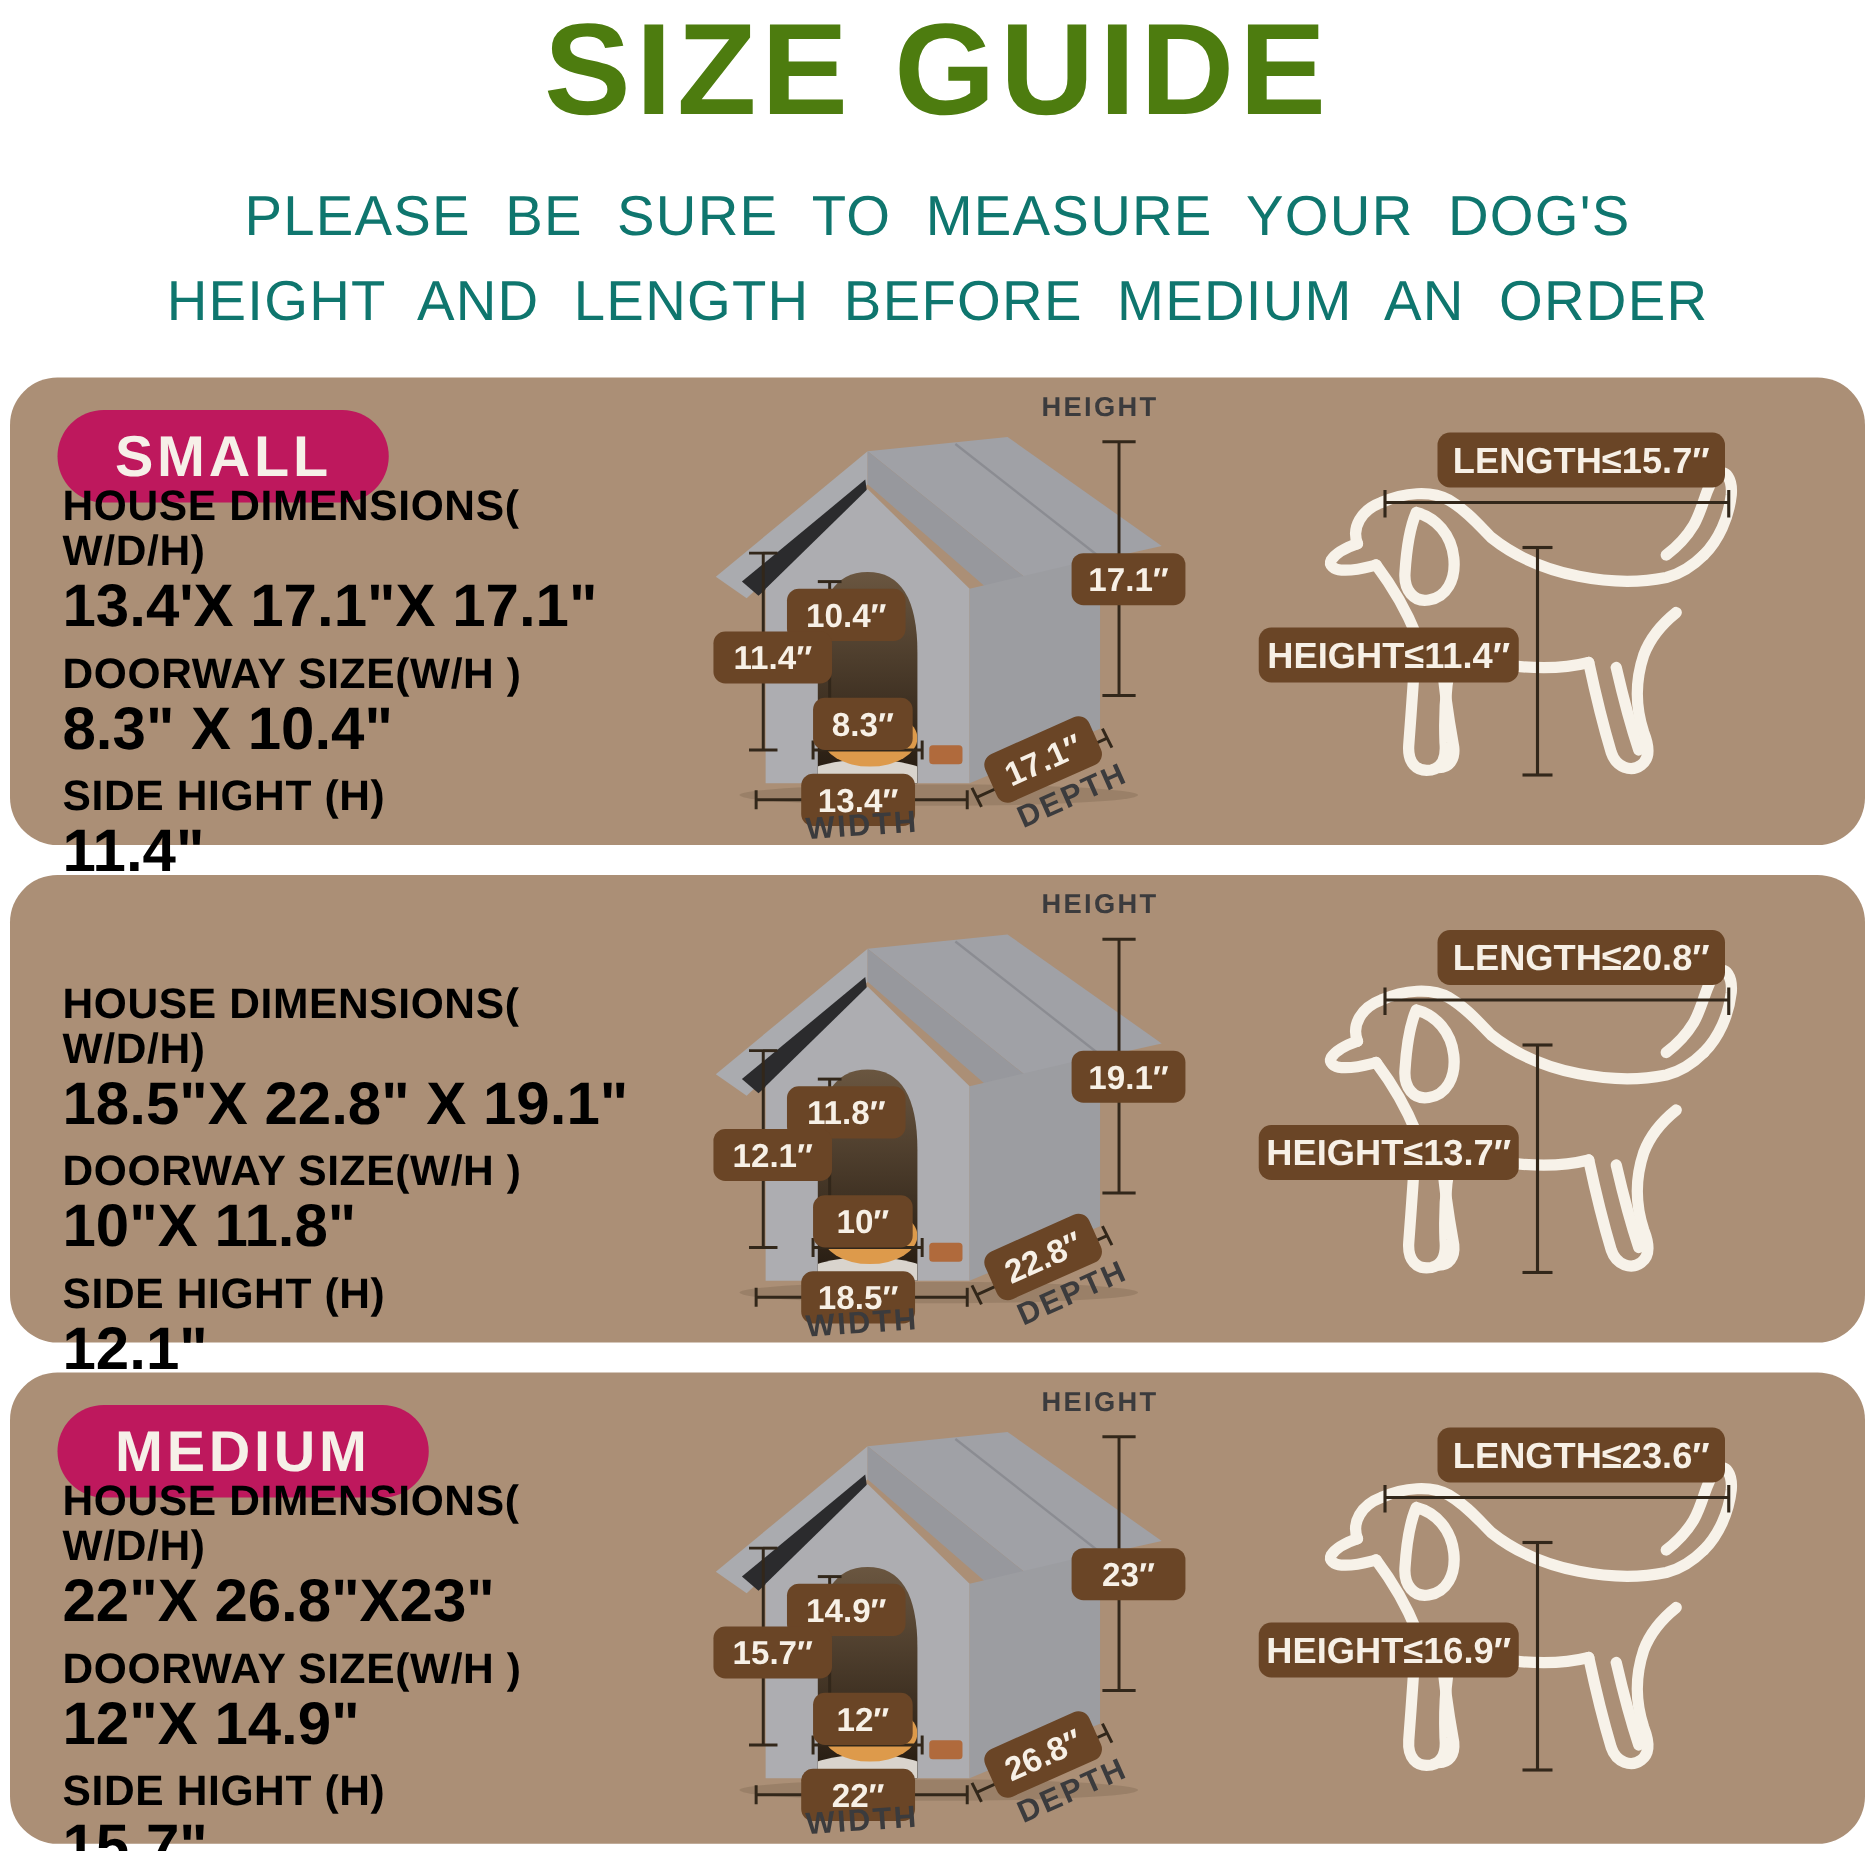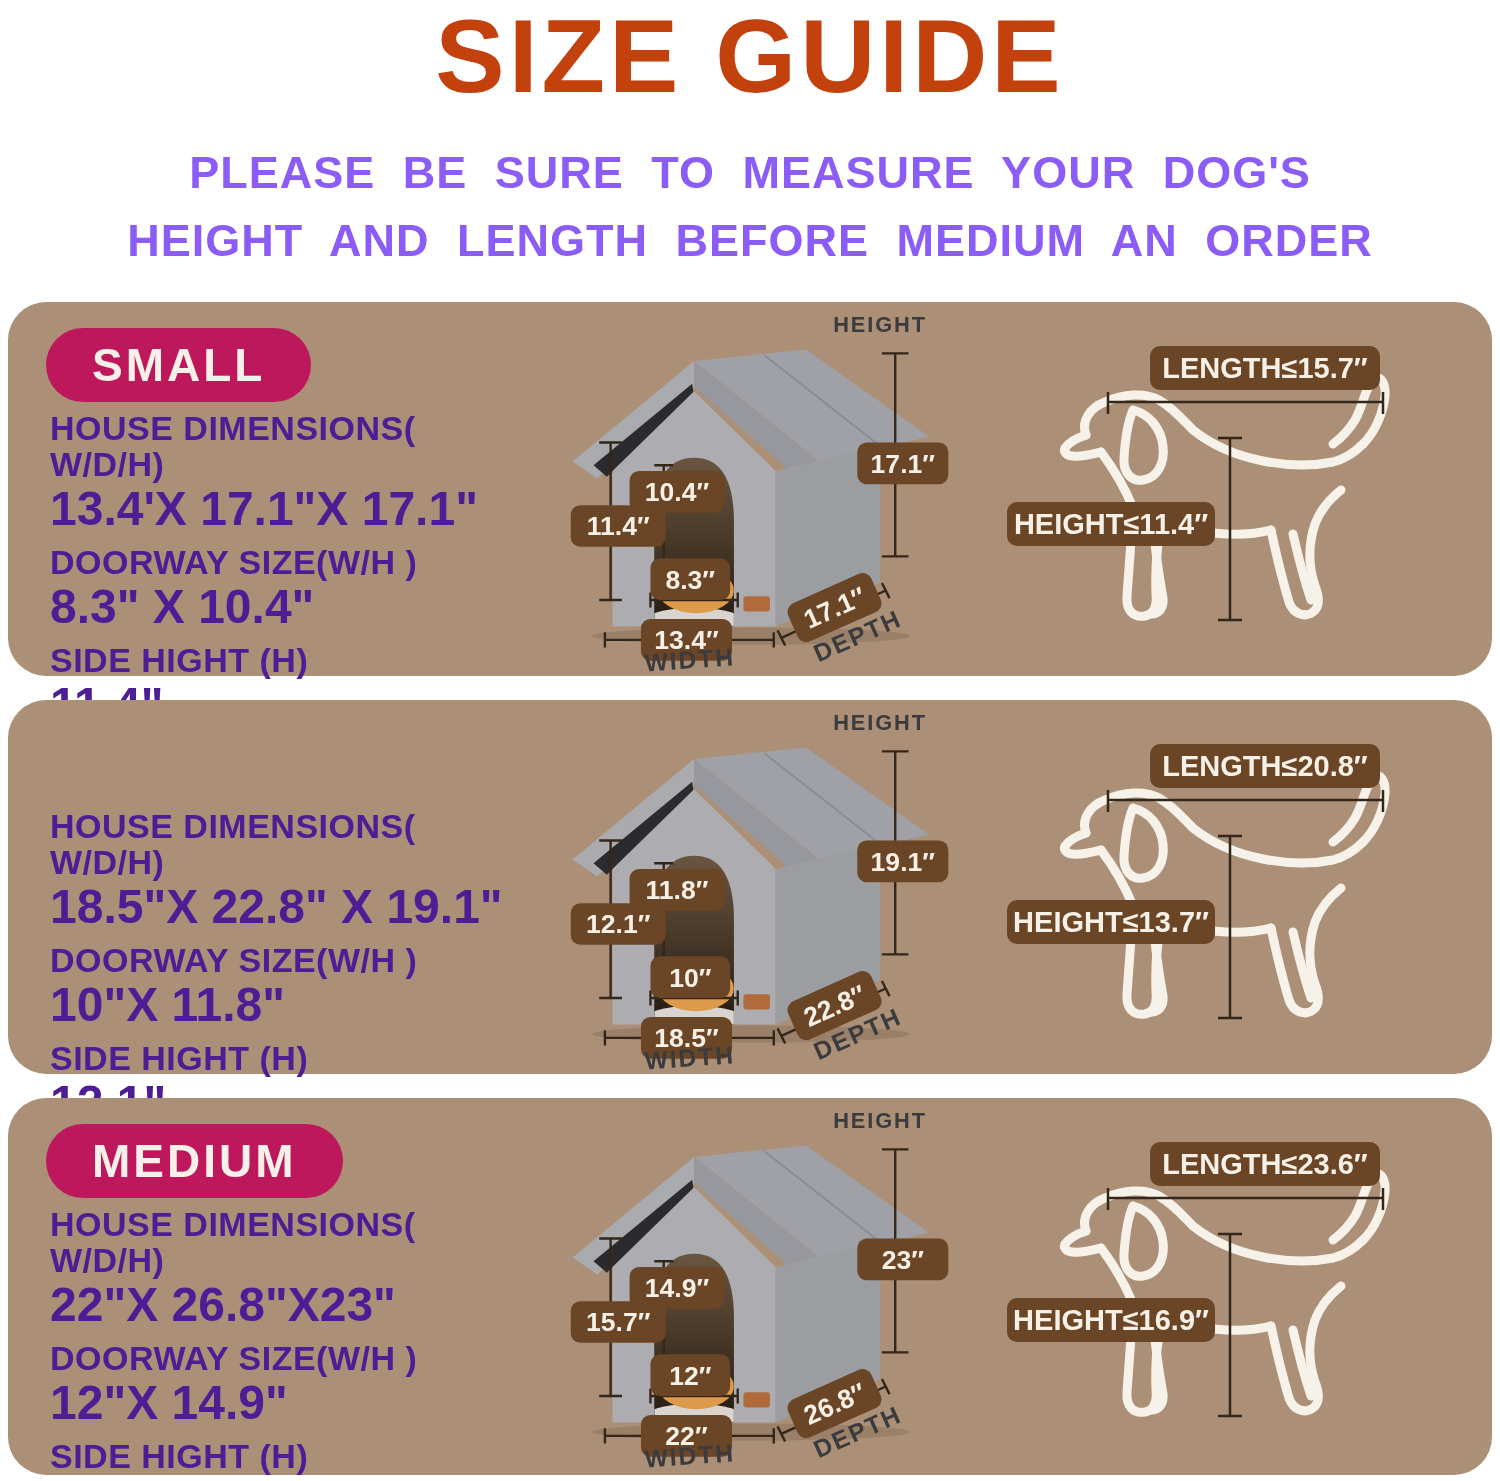--- a/index.html
+++ b/index.html
@@ -2,38 +2,38 @@
 <html><head>
 <meta charset="utf-8">
 <style>
   html,body{margin:0;padding:0;}
   body{
     width:1500px;height:1481px;position:relative;background:#ffffff;
     font-family:"Liberation Sans", sans-serif;overflow:hidden;
   }
   .header{position:absolute;top:0;left:0;width:1500px;text-align:center;}
   .title{
-    margin:2px 0 0 0;font-size:104px;font-weight:bold;color:#c2410c;
+    margin:2px 0 0 0;font-size:104px;font-weight:bold;color:#4d7c0f;
     letter-spacing:4px;line-height:1.05;
   }
   .subtitle{
-    margin:28px auto 0 auto;width:1420px;font-size:45px;font-weight:bold;
-    color:#8b5cf6;line-height:1.5;letter-spacing:1px;word-spacing:14px;
+    margin:28px auto 0 auto;width:1420px;font-size:45px;font-weight:normal;
+    color:#0f766e;line-height:1.5;letter-spacing:1px;word-spacing:14px;
   }
   .panel{
     position:absolute;left:8px;width:1484px;height:374px;
     background:#ab8f76;border-radius:38px;
   }
   .panel.large{height:377px;}
   .pill{
     position:absolute;left:38px;top:26px;display:inline-block;
     background:#be185d;color:#f6f0e8;font-size:46px;font-weight:bold;
     letter-spacing:3px;padding:10px 46px;border-radius:40px;
   }
-  .specs{position:absolute;left:42px;top:108px;width:480px;color:#4c1d95;}
+  .specs{position:absolute;left:42px;top:85px;width:480px;color:#000000;}
   .spec-label{font-size:34px;font-weight:bold;line-height:1.06;letter-spacing:0.5px;}
   .spec-value{font-size:48px;font-weight:bold;line-height:1.06;margin:2px 0 9px 0;}
   svg.house{position:absolute;left:540px;top:2px;width:425px;height:370px;}
   svg.dog{position:absolute;left:985px;top:0;width:500px;height:374px;}
   .val{font-family:"Liberation Sans",sans-serif;font-size:28px;font-weight:bold;fill:#f7f0e6;text-anchor:middle;}
   .dogval{font-family:"Liberation Sans",sans-serif;font-size:29px;font-weight:bold;fill:#f7f0e6;text-anchor:middle;}
   .lab{font-family:"Liberation Sans",sans-serif;font-size:23px;font-weight:bold;fill:#3b3b3d;text-anchor:middle;letter-spacing:2px;}
   .lab.big{font-size:26px;}
   .defs-holder{position:absolute;width:0;height:0;overflow:hidden;}
 </style>

